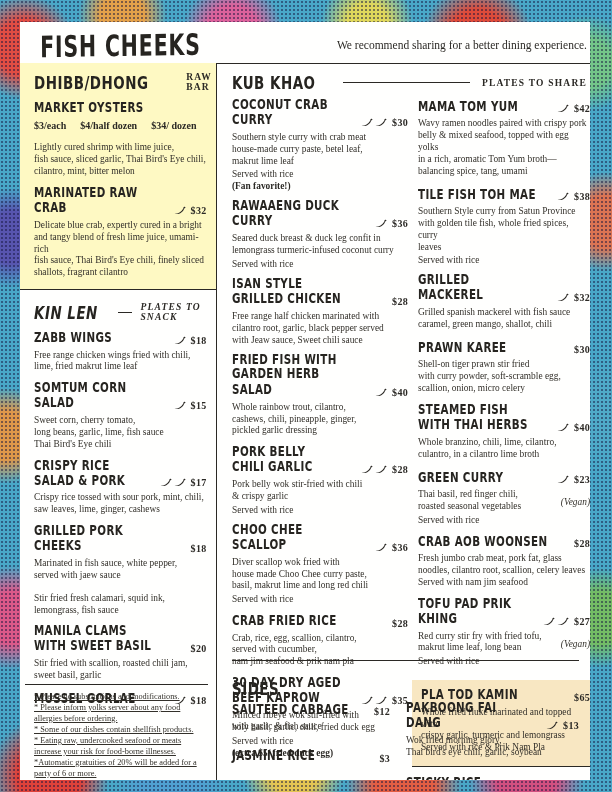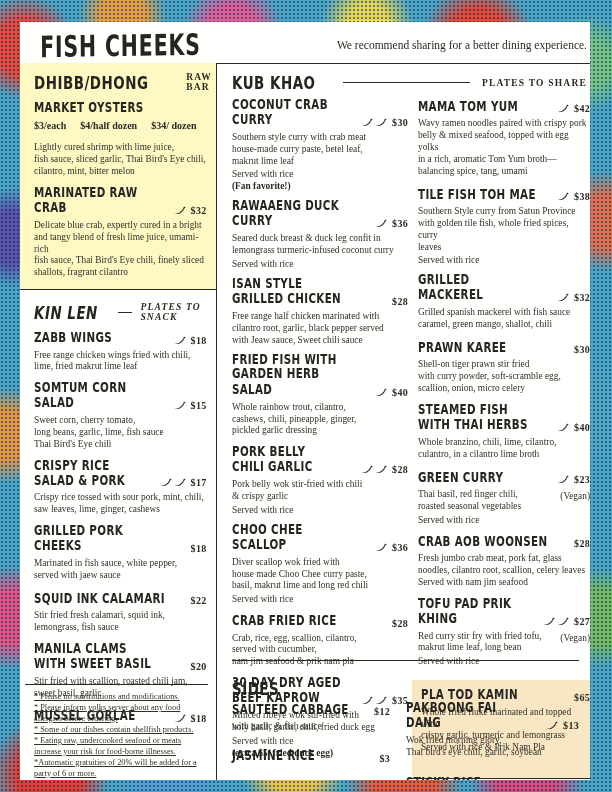--- a/index.html
+++ b/index.html
@@ -44,37 +44,37 @@
 
   .item{margin-bottom:11px;}
   .ihead{display:flex;align-items:flex-end;}
   .nm{font-size:12px;flex:1 1 auto;transform:scale(.86,1.1);transform-origin:left bottom;}
   .chilis{display:flex;gap:2px;margin:0 5px 1px 0;}
   .chili{width:12px;height:10px;}
   .pr{font-family:"Liberation Serif",serif;font-weight:700;font-size:10px;letter-spacing:.3px;margin-bottom:0;}
   .desc{font-size:9.4px;line-height:1.26;white-space:pre-line;margin-top:4px;color:#33302a;position:relative;}
   .note{font-size:9.4px;margin-top:2px;color:#33302a;}
   .xtr{font-size:9.4px;font-weight:700;margin-top:2px;color:#2b2925;}
-  .vegan{position:absolute;right:0;top:2px;margin-left:48px;}
+  .vegan{position:absolute;right:0;top:8px;font-style:italic;margin-left:48px;}
   .popts{display:flex;gap:14px;font-weight:700;font-size:10px;margin-top:5px;}
 
   
   .leftcol{position:absolute;left:0;top:41px;width:195.5px;bottom:0;}
   .cream{background:#fef9c3;border-bottom:1.6px solid #2b2925;padding:9px 9px 6px 14px;}
   .kinlen{padding:12px 9px 0 14px;}
   .ftns{position:absolute;left:5px;right:8px;top:621px;border-top:1.6px solid #2b2925;padding:7px 0 0 9px;}
   .ftn{font-size:8.3px;line-height:1.32;color:#33302a;text-decoration:underline;}
 
   
   .main{position:absolute;left:197px;top:41px;right:0;bottom:0;}
   .kub-hdr{display:flex;align-items:center;padding:10px 3px 0 15px;}
   .cols{display:flex;margin-top:9px;}
   .c1{margin-left:15px;width:178px;}
   .c2{margin-left:10px;width:174px;position:relative;}
-  .feature{background:#f8e7c2;border-bottom:1.6px solid #2b2925;margin:14px -12px 0 -6px;padding:9px 12px 24px 9px;}
+  .feature{background:#f8e7c2;border-bottom:1.6px solid #2b2925;margin:14px -12px 0 -6px;padding:9px 12px 12px 9px;}
 
   .sides{position:absolute;left:15px;right:11px;top:597px;border-top:1.6px solid #2b2925;padding-top:18px;}
   .sides-cols{display:flex;margin-top:6px;}
   .sc1{width:158px;}
   .sc2{margin-left:16px;flex:1;}
 </style>
 </head>
 <body>
 
 <div class="page">
@@ -186,24 +186,20 @@
         <div class="item">
           <div class="ihead">
             <div class="nm hand nmline">GRILLED PORK CHEEKS</div>
             <div class="pr">$18</div>
           </div>
           <div class="desc">Marinated in fish sauce, white pepper,
 served with jaew sauce</div>
         </div>
 
         <div class="item">
-          <div class="ihead">
-            <div class="nm hand nmline">SQUID INK CALAMARI</div>
-            <div class="pr">$22</div>
-          </div>
           <div class="desc">Stir fried fresh calamari, squid ink,
 lemongrass, fish sauce</div>
         </div>
 
         <div class="item">
           <div class="ihead">
             <div class="nm hand nmline">MANILA CLAMS
 WITH SWEET BASIL</div>
             <div class="pr">$20</div>
           </div>

